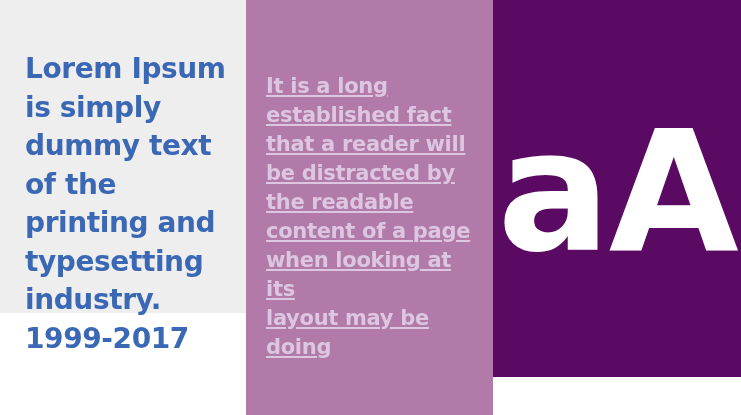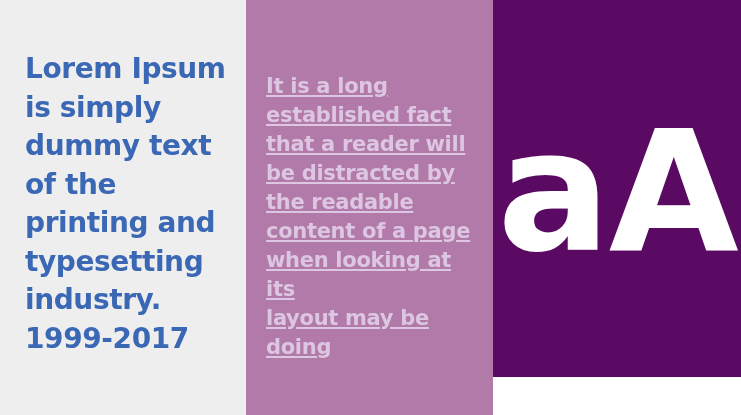--- a/index.html
+++ b/index.html
@@ -17,21 +17,21 @@
     width: 741px;
     height: 415px;
     display: flex;
     flex-direction: row;
     position: relative;
   }
 
   
   .panel-sample {
     width: 246px;
-    height: 415px;
+    height: 313px;
     background: #efeeef;
     position: relative;
     flex: 0 0 246px;
     box-sizing: border-box;
   }
   .sample-heading {
     position: absolute;
     left: 25px;
     top: 50px;
     width: 205px;

